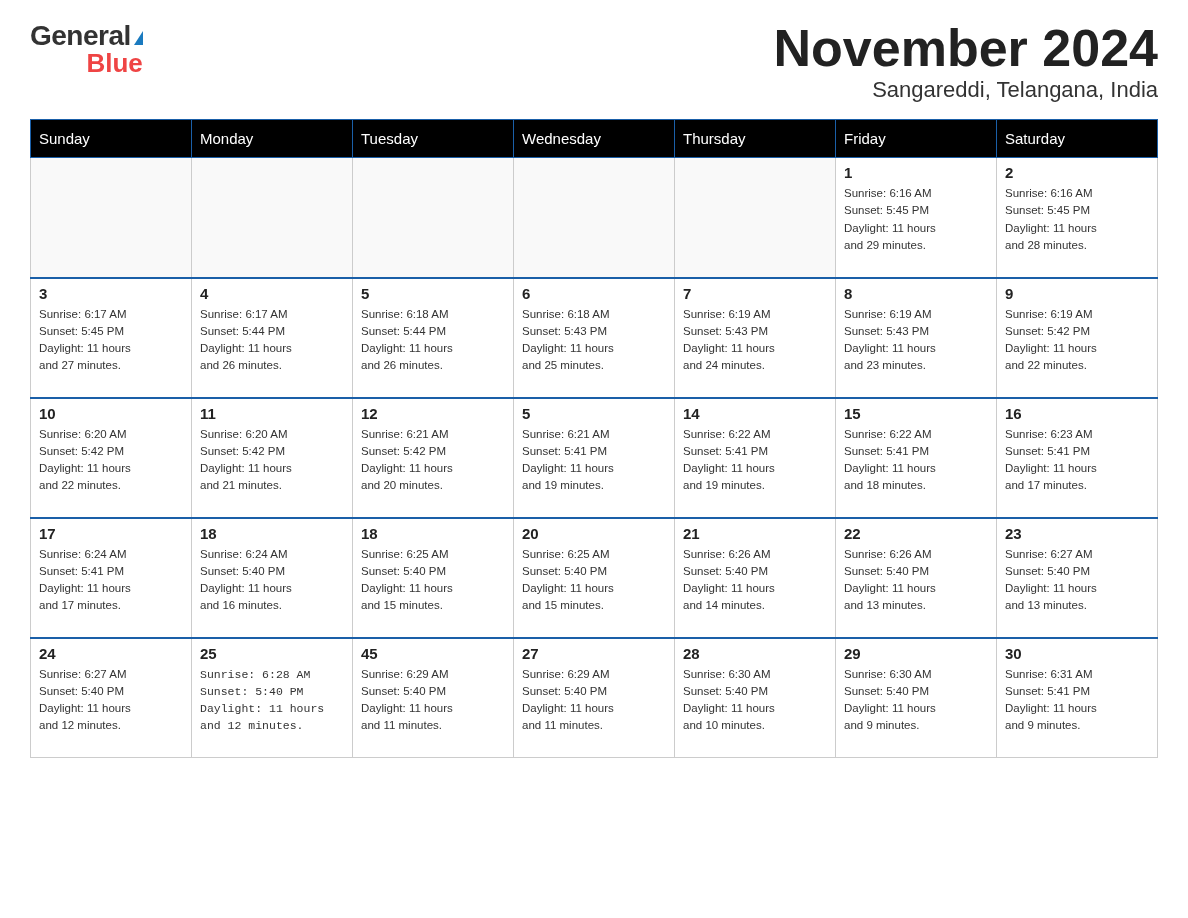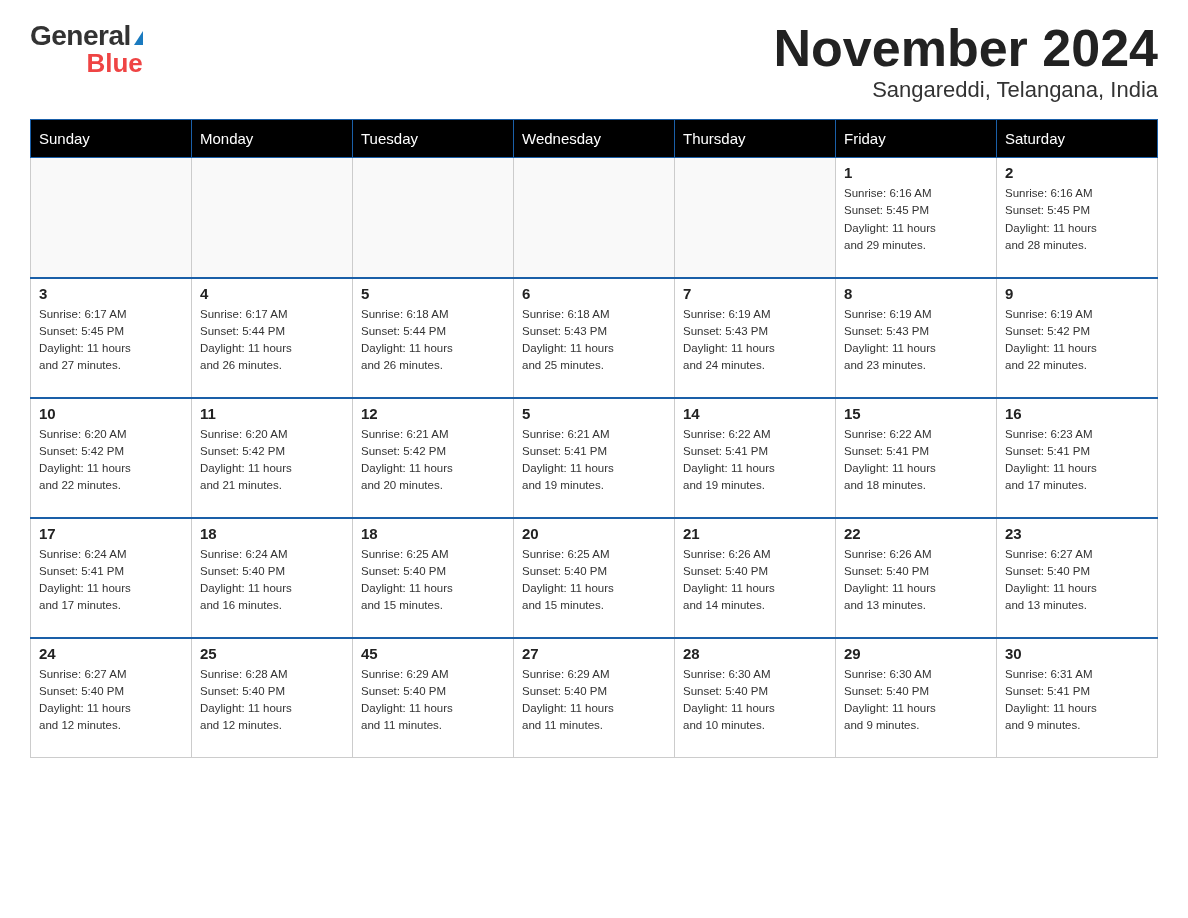--- a/index.html
+++ b/index.html
@@ -300,21 +300,21 @@
       <tr class="row-border">
         <td>
           <span class="day-number">24</span>
           <div class="day-info" style="white-space: pre-line;">Sunrise: 6:27 AM
 Sunset: 5:40 PM
 Daylight: 11 hours
 and 12 minutes.</div>
         </td>
         <td>
           <span class="day-number">25</span>
-          <div class="day-info" style="white-space: pre-line;">Sunrise: 6:28 AM
+          <div class="day-info" style="white-space: pre-line; font-family: Liberation Mono, monospace;">Sunrise: 6:28 AM
 Sunset: 5:40 PM
 Daylight: 11 hours
 and 12 minutes.</div>
         </td>
         <td>
           <span class="day-number">45</span>
           <div class="day-info" style="white-space: pre-line;">Sunrise: 6:29 AM
 Sunset: 5:40 PM
 Daylight: 11 hours
 and 11 minutes.</div>

